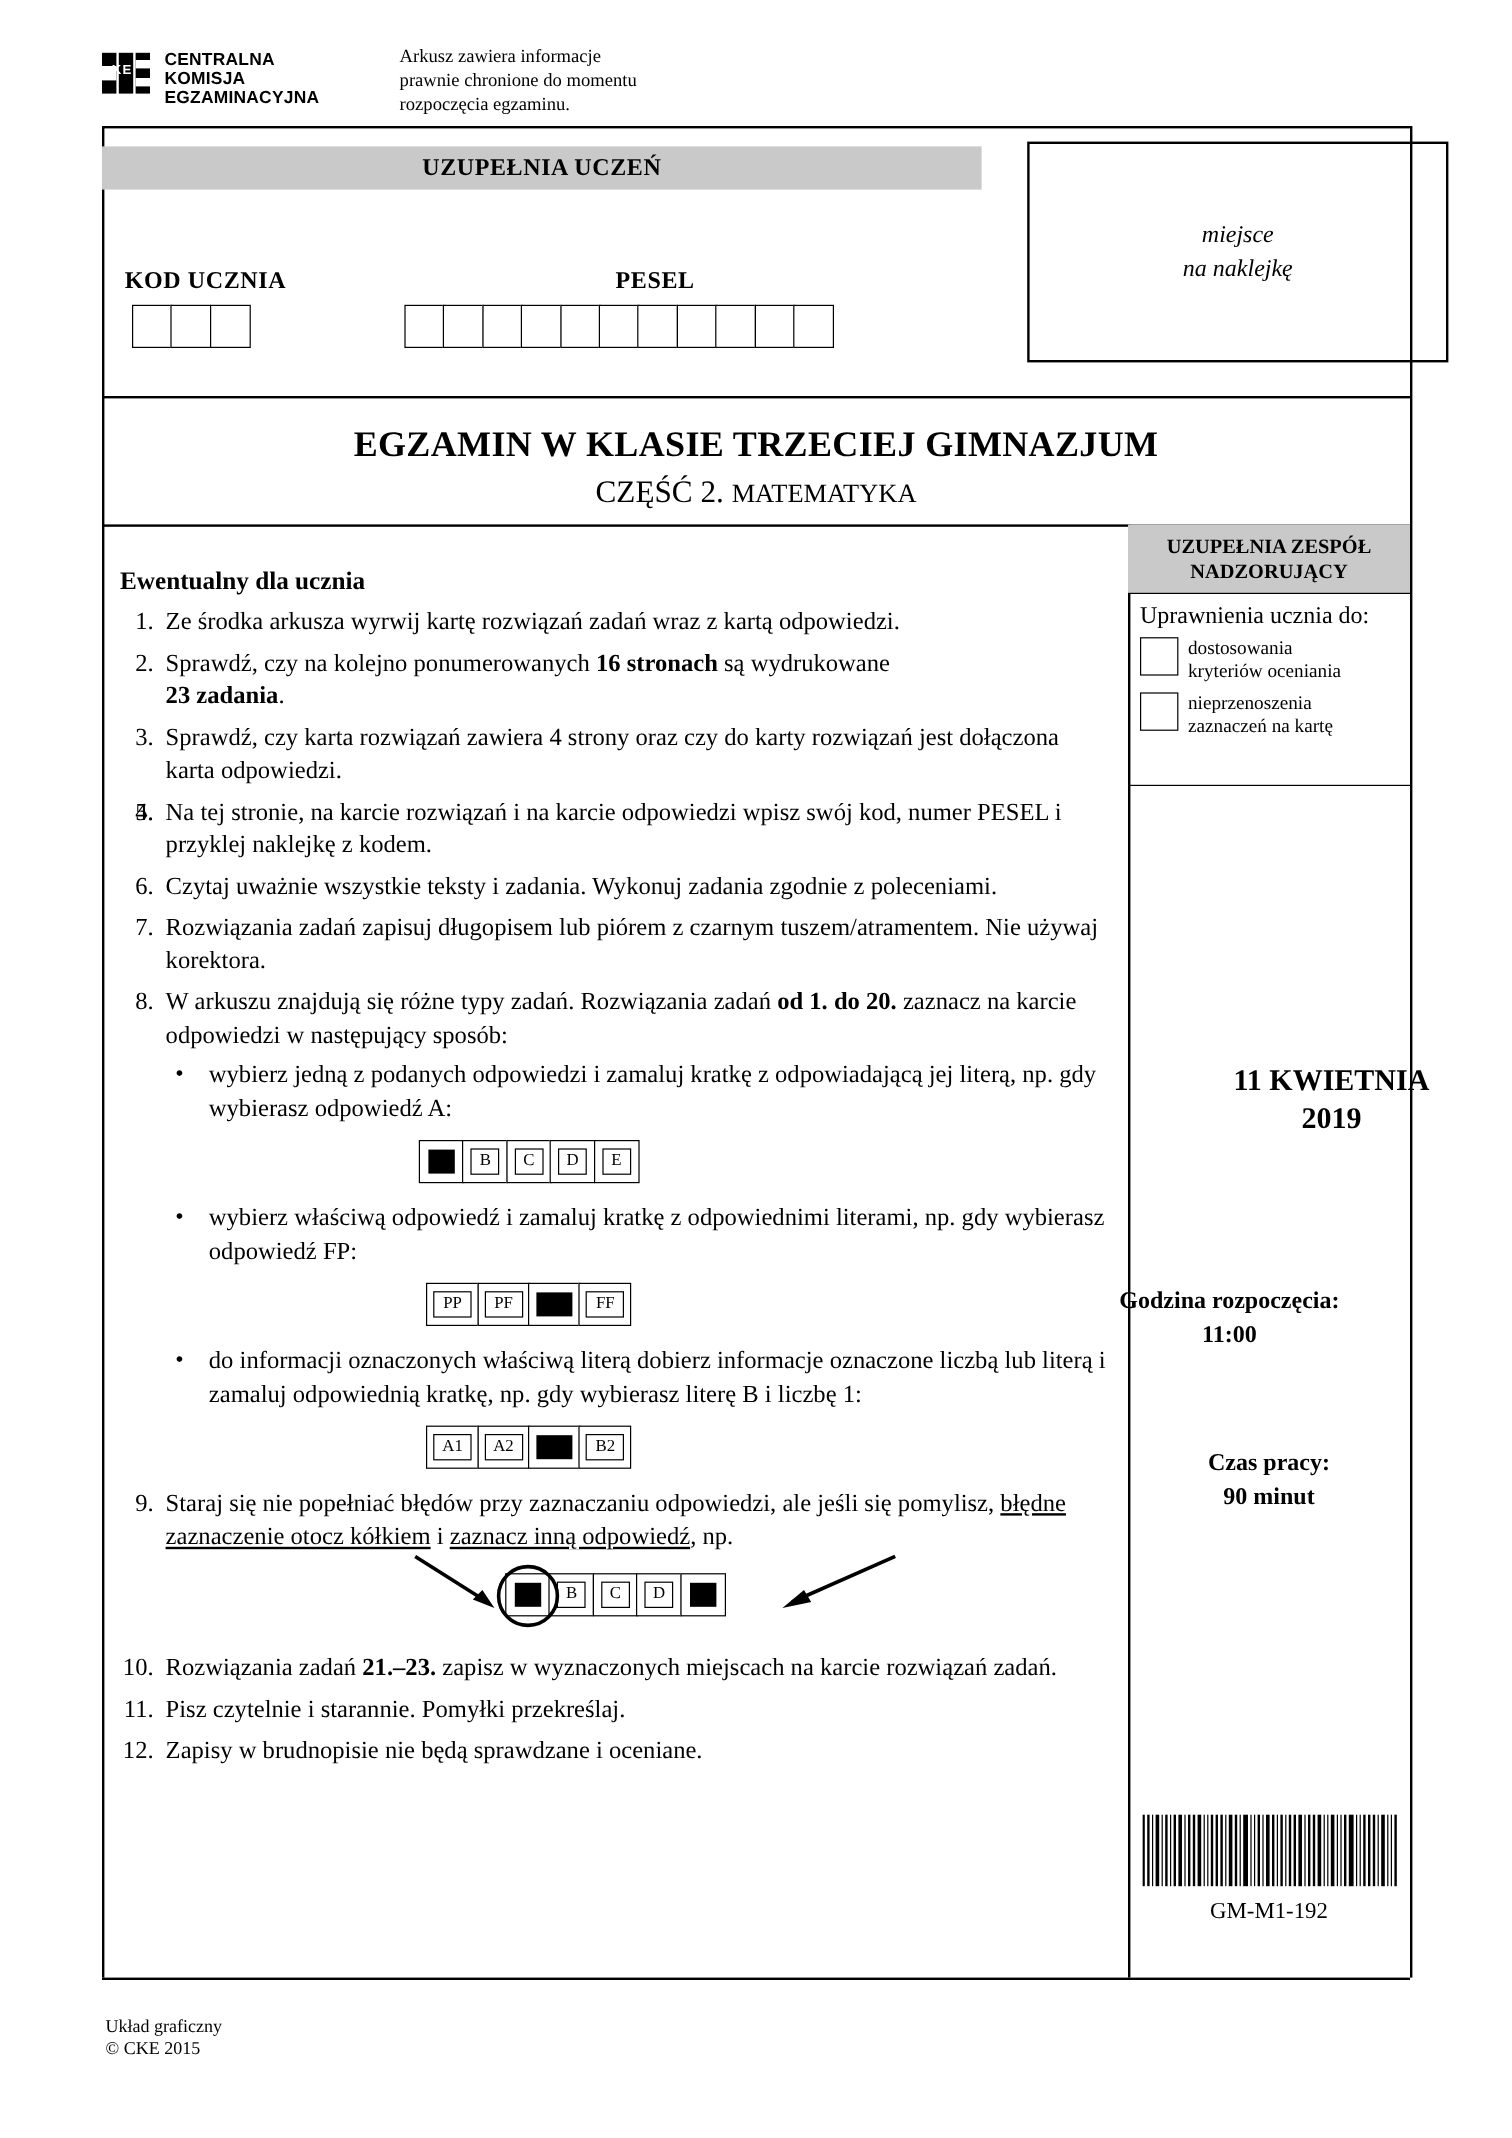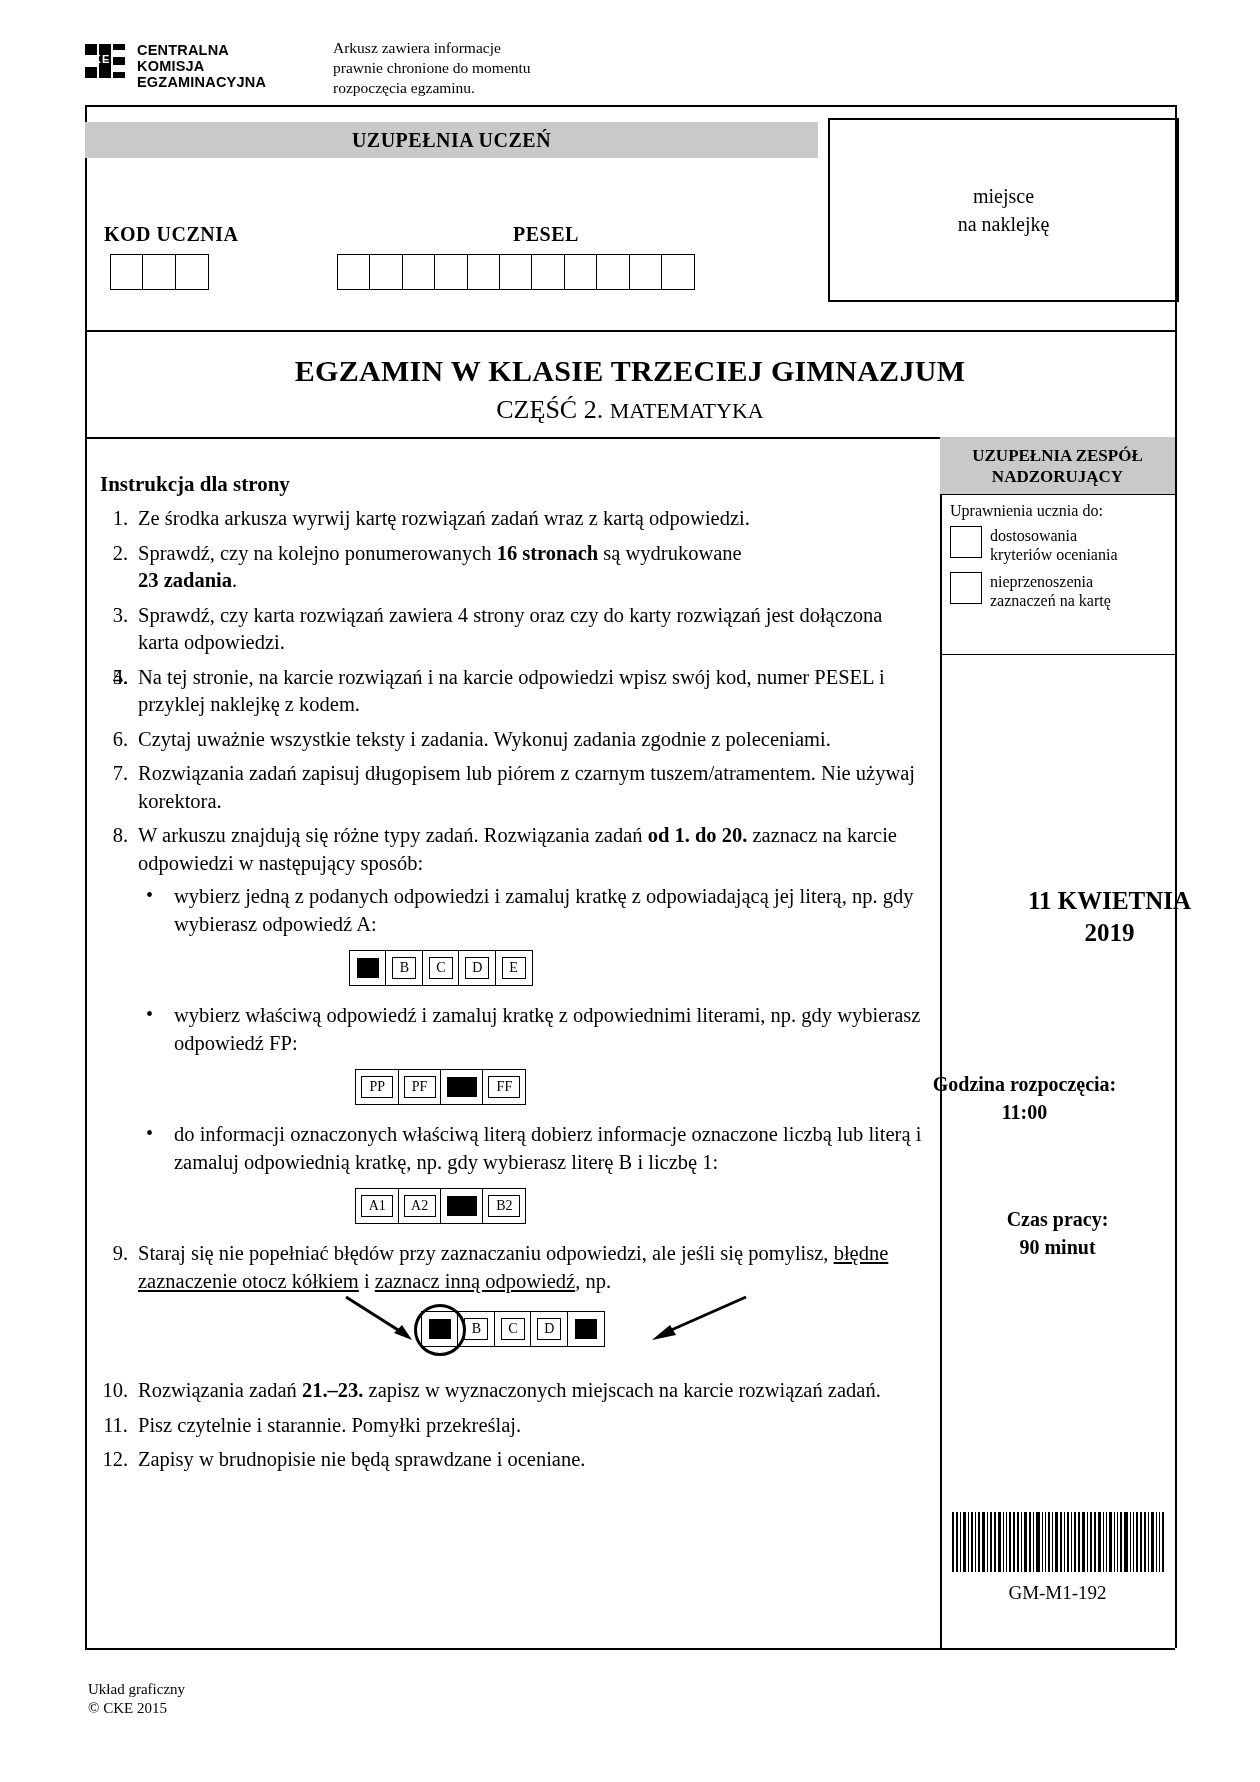--- a/index.html
+++ b/index.html
@@ -119,25 +119,26 @@
     width: 733px; height: 36px;
     background: #c9c9c9;
     display: flex; align-items: center; justify-content: center;
     font-family: "Liberation Serif", serif;
     font-weight: bold;
     font-size: 20px;
     letter-spacing: 0.5px;
   }
   .naklejka-box {
     position: absolute;
-    left: 828px; top: 118px;
+    left: 856px; top: 118px;
     width: 347px; height: 180px;
     border: 2px solid #000;
     display: flex; align-items: center; justify-content: center;
     text-align: center;
+    font-style: italic;
     font-size: 20px;
     line-height: 28px;
   }
   .kod-label {
     position: absolute;
     left: 104px; top: 223px;
     font-weight: bold;
     font-size: 20px;
     letter-spacing: 0.5px;
   }
@@ -329,21 +330,21 @@
   }
   .zespol-body {
     position: absolute;
     left: 940px; top: 495px;
     width: 235px; height: 160px;
     border-bottom: 1.6px solid #000;
     box-sizing: border-box;
     padding: 7px 0 0 10px;
     font-size: 16px;
   }
-  .upraw-title { font-size: 16px; margin-bottom: 6px; }
+  .upraw-title { font-size: 20px; margin-bottom: 6px; }
   .upraw-item {
     display: flex;
     align-items: flex-start;
     margin-bottom: 8px;
   }
   .upraw-box {
     width: 32px; height: 32px;
     border: 1.6px solid #000;
     box-sizing: border-box;
     flex: none;
@@ -475,21 +476,21 @@
   <div class="sep-line"></div>
 
   <div class="title-main">EGZAMIN W KLASIE TRZECIEJ GIMNAZJUM</div>
   <div class="title-sub">
     <span>CZĘŚĆ 2.</span>
     <span class="sc">MATEMATYKA</span>
   </div>
   <div class="sep-line2"></div>
   <div class="col-sep"></div>
 
-  <div class="instr-title">Instrukcja dla strony</div>
+  <div class="instr-title">Ewentualny dla ucznia</div>
 
   <div class="instr-list">
 
     <div class="li">
       <span class="num">1.</span>
       <span>Ze środka arkusza wyrwij kartę rozwiązań zadań wraz z kartą odpowiedzi.</span>
     </div>
 
     <div class="li">
       <span class="num">2.</span>

